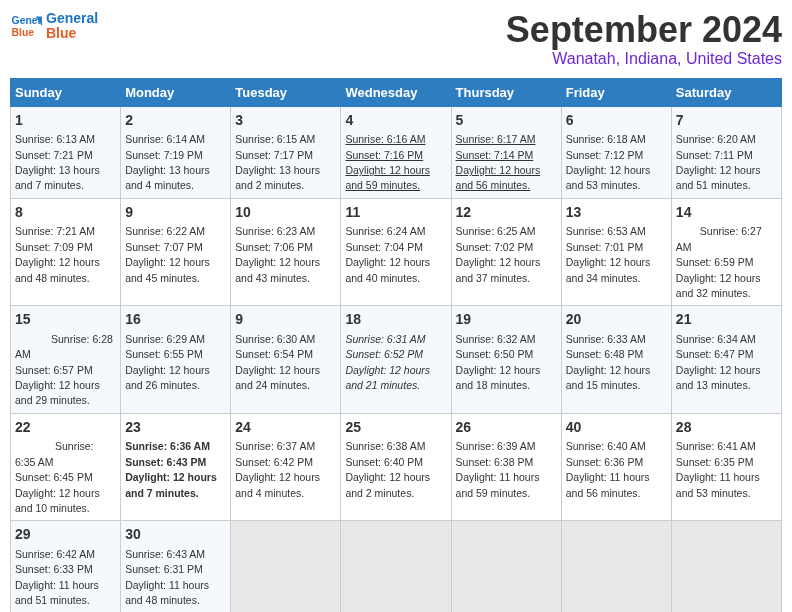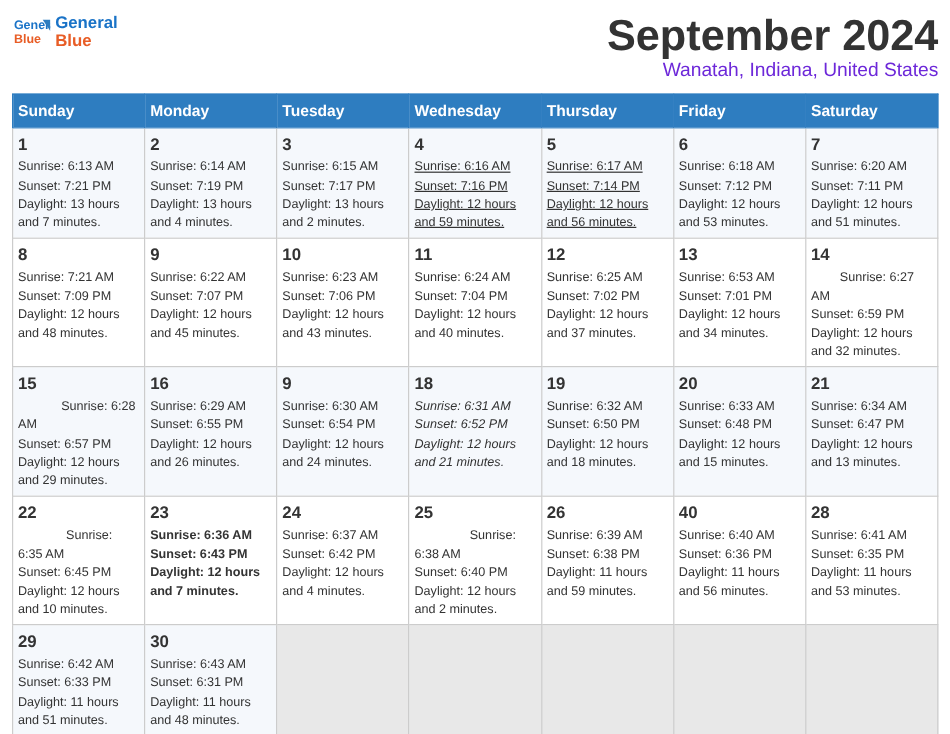--- a/index.html
+++ b/index.html
@@ -214,21 +214,21 @@
 Daylight: 12 hours
 and 10 minutes.</span></td>
         <td><span class="day-num">23</span><span class="day-info" style="white-space: pre-line; font-weight: bold;">Sunrise: 6:36 AM
 Sunset: 6:43 PM
 Daylight: 12 hours
 and 7 minutes.</span></td>
         <td><span class="day-num">24</span><span class="day-info" style="white-space: pre-line;">Sunrise: 6:37 AM
 Sunset: 6:42 PM
 Daylight: 12 hours
 and 4 minutes.</span></td>
-        <td><span class="day-num">25</span><span class="day-info" style="white-space: pre-line; margin-left: 46px;">Sunrise: 6:38 AM
+        <td><span class="day-num">25</span><span class="day-info" style="white-space: pre-line;">Sunrise: 6:38 AM
 Sunset: 6:40 PM
 Daylight: 12 hours
 and 2 minutes.</span></td>
         <td><span class="day-num">26</span><span class="day-info" style="white-space: pre-line;">Sunrise: 6:39 AM
 Sunset: 6:38 PM
 Daylight: 11 hours
 and 59 minutes.</span></td>
         <td><span class="day-num">40</span><span class="day-info" style="white-space: pre-line;">Sunrise: 6:40 AM
 Sunset: 6:36 PM
 Daylight: 11 hours

